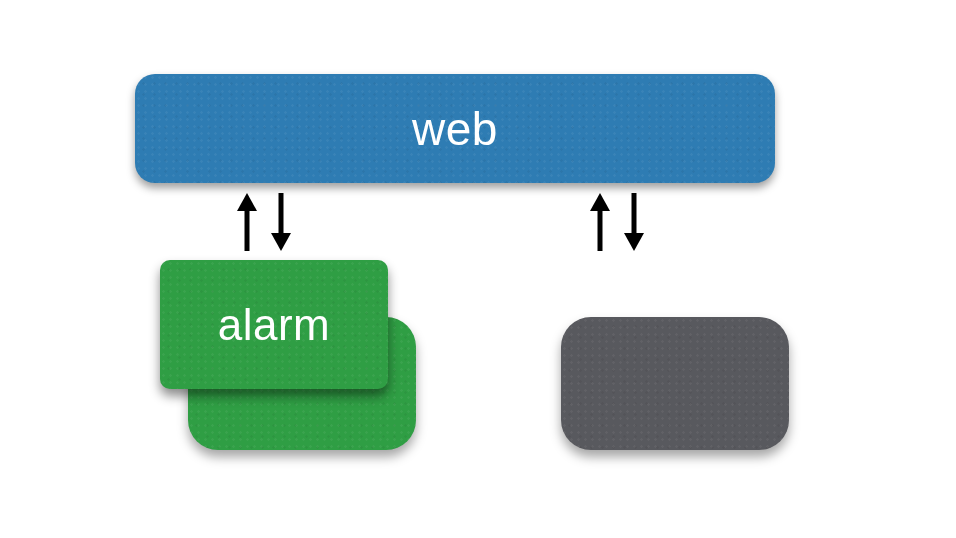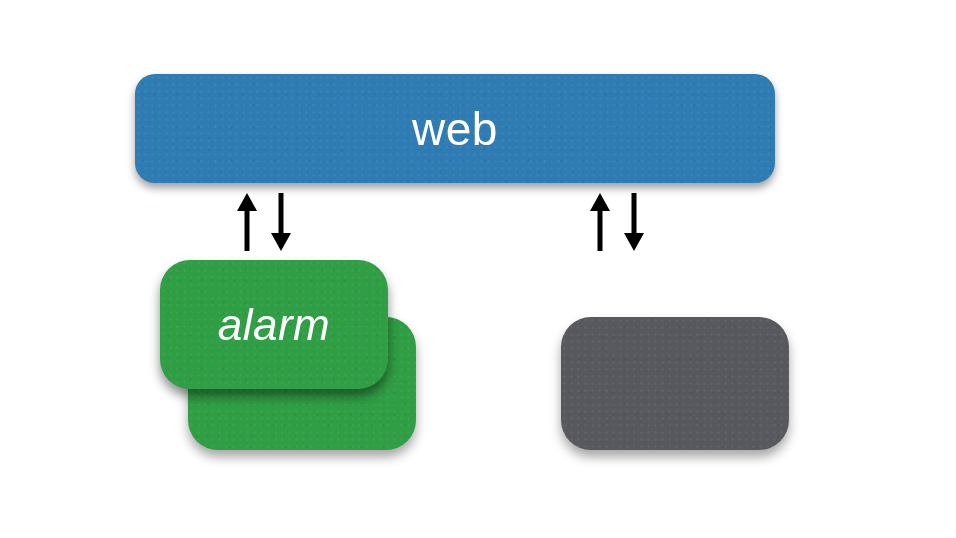--- a/index.html
+++ b/index.html
@@ -36,25 +36,24 @@
     width: 640px;
     height: 109px;
     border-radius: 20px;
     font-size: 46px;
     box-shadow: 0 5px 9px rgba(0,0,0,0.38);
     z-index: 2;
   }
   .node-stack-front {
     width: 228px;
     height: 129px;
-    border-radius: 30px;
+    border-radius: 10px;
     font-size: 44px;
     box-shadow: 0 7px 11px rgba(0,0,0,0.45);
     z-index: 2;
-    font-style: italic;
   }
   .node-stack-back {
     width: 228px;
     height: 133px;
     border-radius: 30px;
     box-shadow: 0 7px 11px rgba(0,0,0,0.35);
     z-index: 1;
   }
   .node-alarm-front { left: 160px; top: 260px; }
   .node-alarm-back  { left: 188px; top: 317px; }

